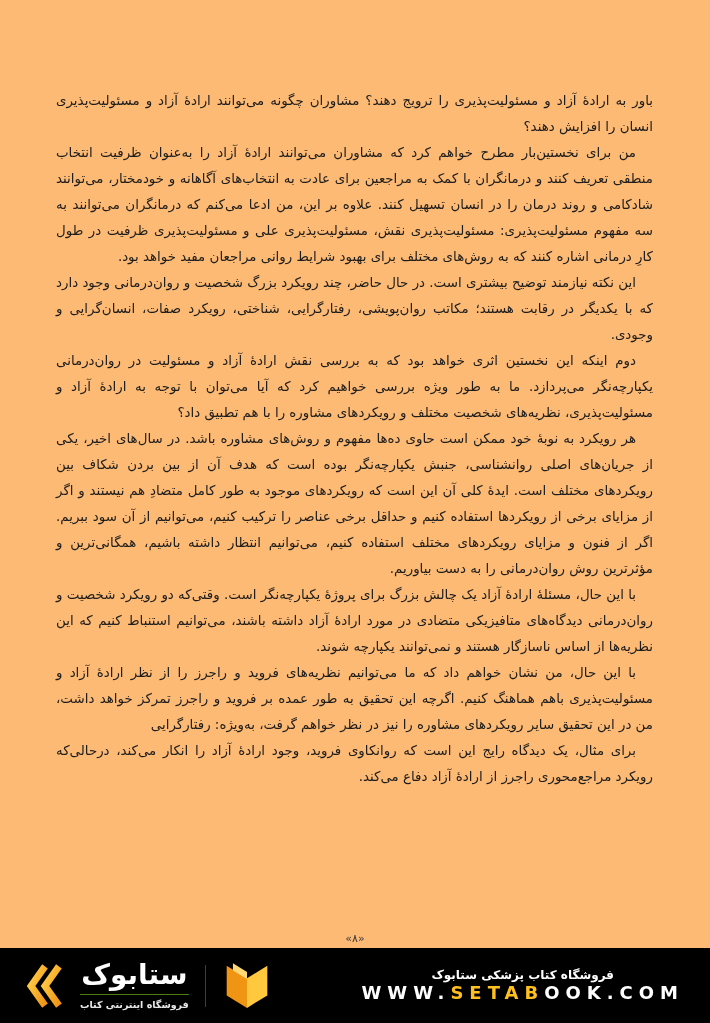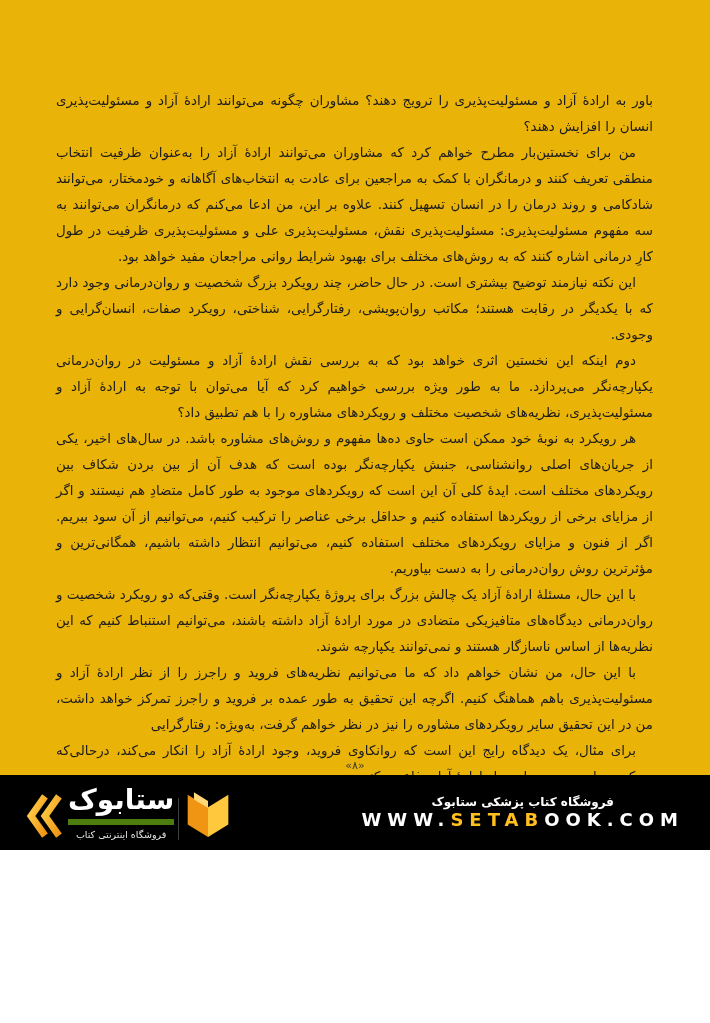--- a/index.html
+++ b/index.html
@@ -3,22 +3,22 @@
 <meta charset="utf-8">
 <style>
   html, body { margin: 0; padding: 0; }
   body {
     width: 710px; height: 1023px;
     background: #ffffff;
     font-family: "DejaVu Sans", sans-serif;
   }
   .page {
     position: relative;
-    width: 710px; height: 850px;
-    background: #eab308;
+    width: 710px; height: 1023px;
+    background: #fdba74;
     overflow: hidden;
   }
   .text-block {
     position: absolute;
     top: 88px; right: 57px; left: 56px;
     direction: rtl;
     text-align: justify;
     font-size: 13.4px;
     line-height: 26px;
     color: #1c1c1c;
@@ -36,32 +36,33 @@
     position: absolute;
     bottom: 0; left: 0; right: 0;
     height: 75px;
     background: var(--footer-bg, #000000);
     display: flex;
     align-items: center;
     justify-content: space-between;
     padding: 0 26px;
     box-sizing: border-box;
   }
-  .logo-cluster { display: flex; align-items: flex-end; gap: 4px; }
+  .logo-cluster { display: flex; align-items: center; gap: 16px; }
   .guillemet-icon svg, .book-icon svg { display: block; }
   .wordmark-block { text-align: center; color: #ffffff; direction: rtl; }
   .wordmark {
     font-size: 28px; font-weight: bold; line-height: 1;
     letter-spacing: 1px; white-space: nowrap;
   }
   .logo-subtitle {
     font-size: 9.5px; color: #e8e8e8;
     margin-top: 5px; padding-top: 4px;
-    border-top: 6px solid #4d7c0f;
+    border-top: 1px solid #4d7c0f;
     white-space: nowrap;
+    font-weight: bold;
   }
   .logo-divider { width: 1px; height: 42px; background: #3d3d3d; }
   .store-text { text-align: center; color: #ffffff; }
   .store-title {
     direction: rtl;
     font-size: 12px; font-weight: bold;
     white-space: nowrap;
   }
   .store-url {
     direction: ltr;

